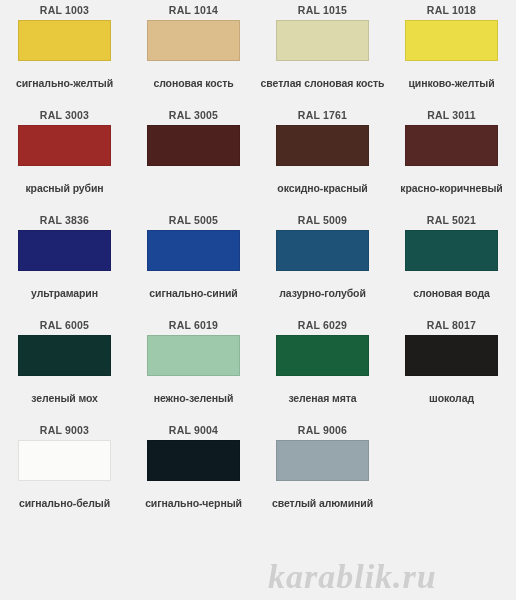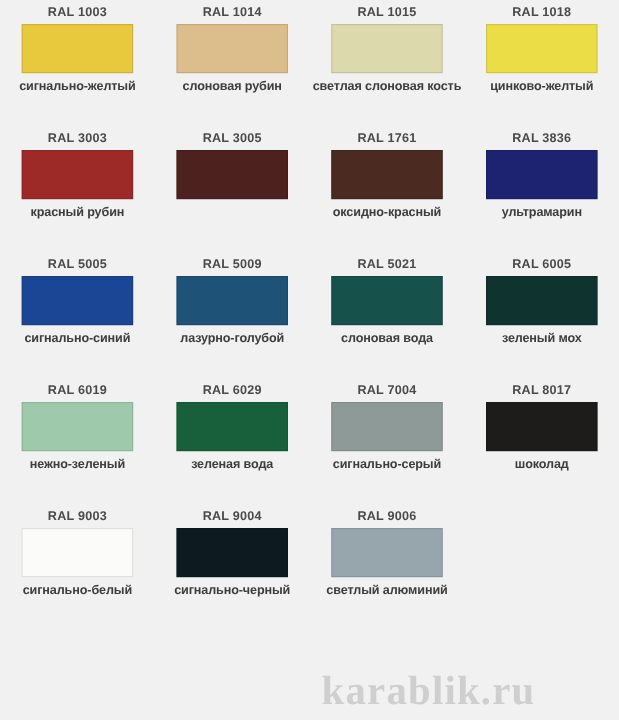--- a/index.html
+++ b/index.html
@@ -48,56 +48,57 @@
   }
 
   .swatch {
     width: 93px;
     height: 41px;
     margin-top: 3px;
     border: 1px solid rgba(0,0,0,0.10);
   }
 
   .cell-name {
-    margin-top: 5px;
+    margin-top: 16px;
     font-size: 10.5px;
     font-weight: bold;
     color: #3d3d3d;
     line-height: 12px;
     text-align: center;
     white-space: nowrap;
     letter-spacing: -0.1px;
   }
 
   .watermark {
     position: absolute;
     left: 268px;
     top: 558px;
     font-size: 34px;
     font-weight: bold;
+    font-style: italic;
     color: rgba(120,120,120,0.28);
     letter-spacing: 1px;
     white-space: nowrap;
     pointer-events: none;
     font-family: "Liberation Serif", serif;
   }
 </style>
 </head>
 <body>
 
 <div class="chart" id="chart">
     <div class="cell">
       <div class="cell-code">RAL 1003</div>
       <div class="swatch" style="background: rgb(232, 200, 60);"></div>
       <div class="cell-name">сигнально-желтый</div>
     </div>
     <div class="cell">
       <div class="cell-code">RAL 1014</div>
       <div class="swatch" style="background: rgb(220, 189, 140);"></div>
-      <div class="cell-name">слоновая рубин</div>
+      <div class="cell-name">слоновая кость</div>
     </div>
     <div class="cell">
       <div class="cell-code">RAL 1015</div>
       <div class="swatch" style="background: rgb(220, 217, 173);"></div>
       <div class="cell-name">светлая слоновая кость</div>
     </div>
     <div class="cell">
       <div class="cell-code">RAL 1018</div>
       <div class="swatch" style="background: rgb(235, 221, 69);"></div>
       <div class="cell-name">цинково-желтый</div>
@@ -109,20 +110,25 @@
     </div>
     <div class="cell">
       <div class="cell-code">RAL 3005</div>
       <div class="swatch" style="background: rgb(76, 33, 30);"></div>
       <div class="cell-name"></div>
     </div>
     <div class="cell">
       <div class="cell-code">RAL 1761</div>
       <div class="swatch" style="background: rgb(74, 42, 33);"></div>
       <div class="cell-name">оксидно-красный</div>
+    </div>
+    <div class="cell">
+      <div class="cell-code">RAL 3011</div>
+      <div class="swatch" style="background: rgb(85, 40, 37);"></div>
+      <div class="cell-name">красно-коричневый</div>
     </div>
     <div class="cell">
       <div class="cell-code">RAL 3836</div>
       <div class="swatch" style="background: rgb(29, 35, 113);"></div>
       <div class="cell-name">ультрамарин</div>
     </div>
     <div class="cell">
       <div class="cell-code">RAL 5005</div>
       <div class="swatch" style="background: rgb(27, 69, 149);"></div>
       <div class="cell-name">сигнально-синий</div>
@@ -143,26 +149,21 @@
       <div class="cell-name">зеленый мох</div>
     </div>
     <div class="cell">
       <div class="cell-code">RAL 6019</div>
       <div class="swatch" style="background: rgb(159, 201, 171);"></div>
       <div class="cell-name">нежно-зеленый</div>
     </div>
     <div class="cell">
       <div class="cell-code">RAL 6029</div>
       <div class="swatch" style="background: rgb(23, 96, 59);"></div>
-      <div class="cell-name">зеленая вода</div>
-    </div>
-    <div class="cell">
-      <div class="cell-code">RAL 7004</div>
-      <div class="swatch" style="background: rgb(141, 154, 152);"></div>
-      <div class="cell-name">сигнально-серый</div>
+      <div class="cell-name">зеленая мята</div>
     </div>
     <div class="cell">
       <div class="cell-code">RAL 8017</div>
       <div class="swatch" style="background: rgb(29, 28, 27);"></div>
       <div class="cell-name">шоколад</div>
     </div>
     <div class="cell">
       <div class="cell-code">RAL 9003</div>
       <div class="swatch" style="background: rgb(251, 251, 250);"></div>
       <div class="cell-name">сигнально-белый</div>

